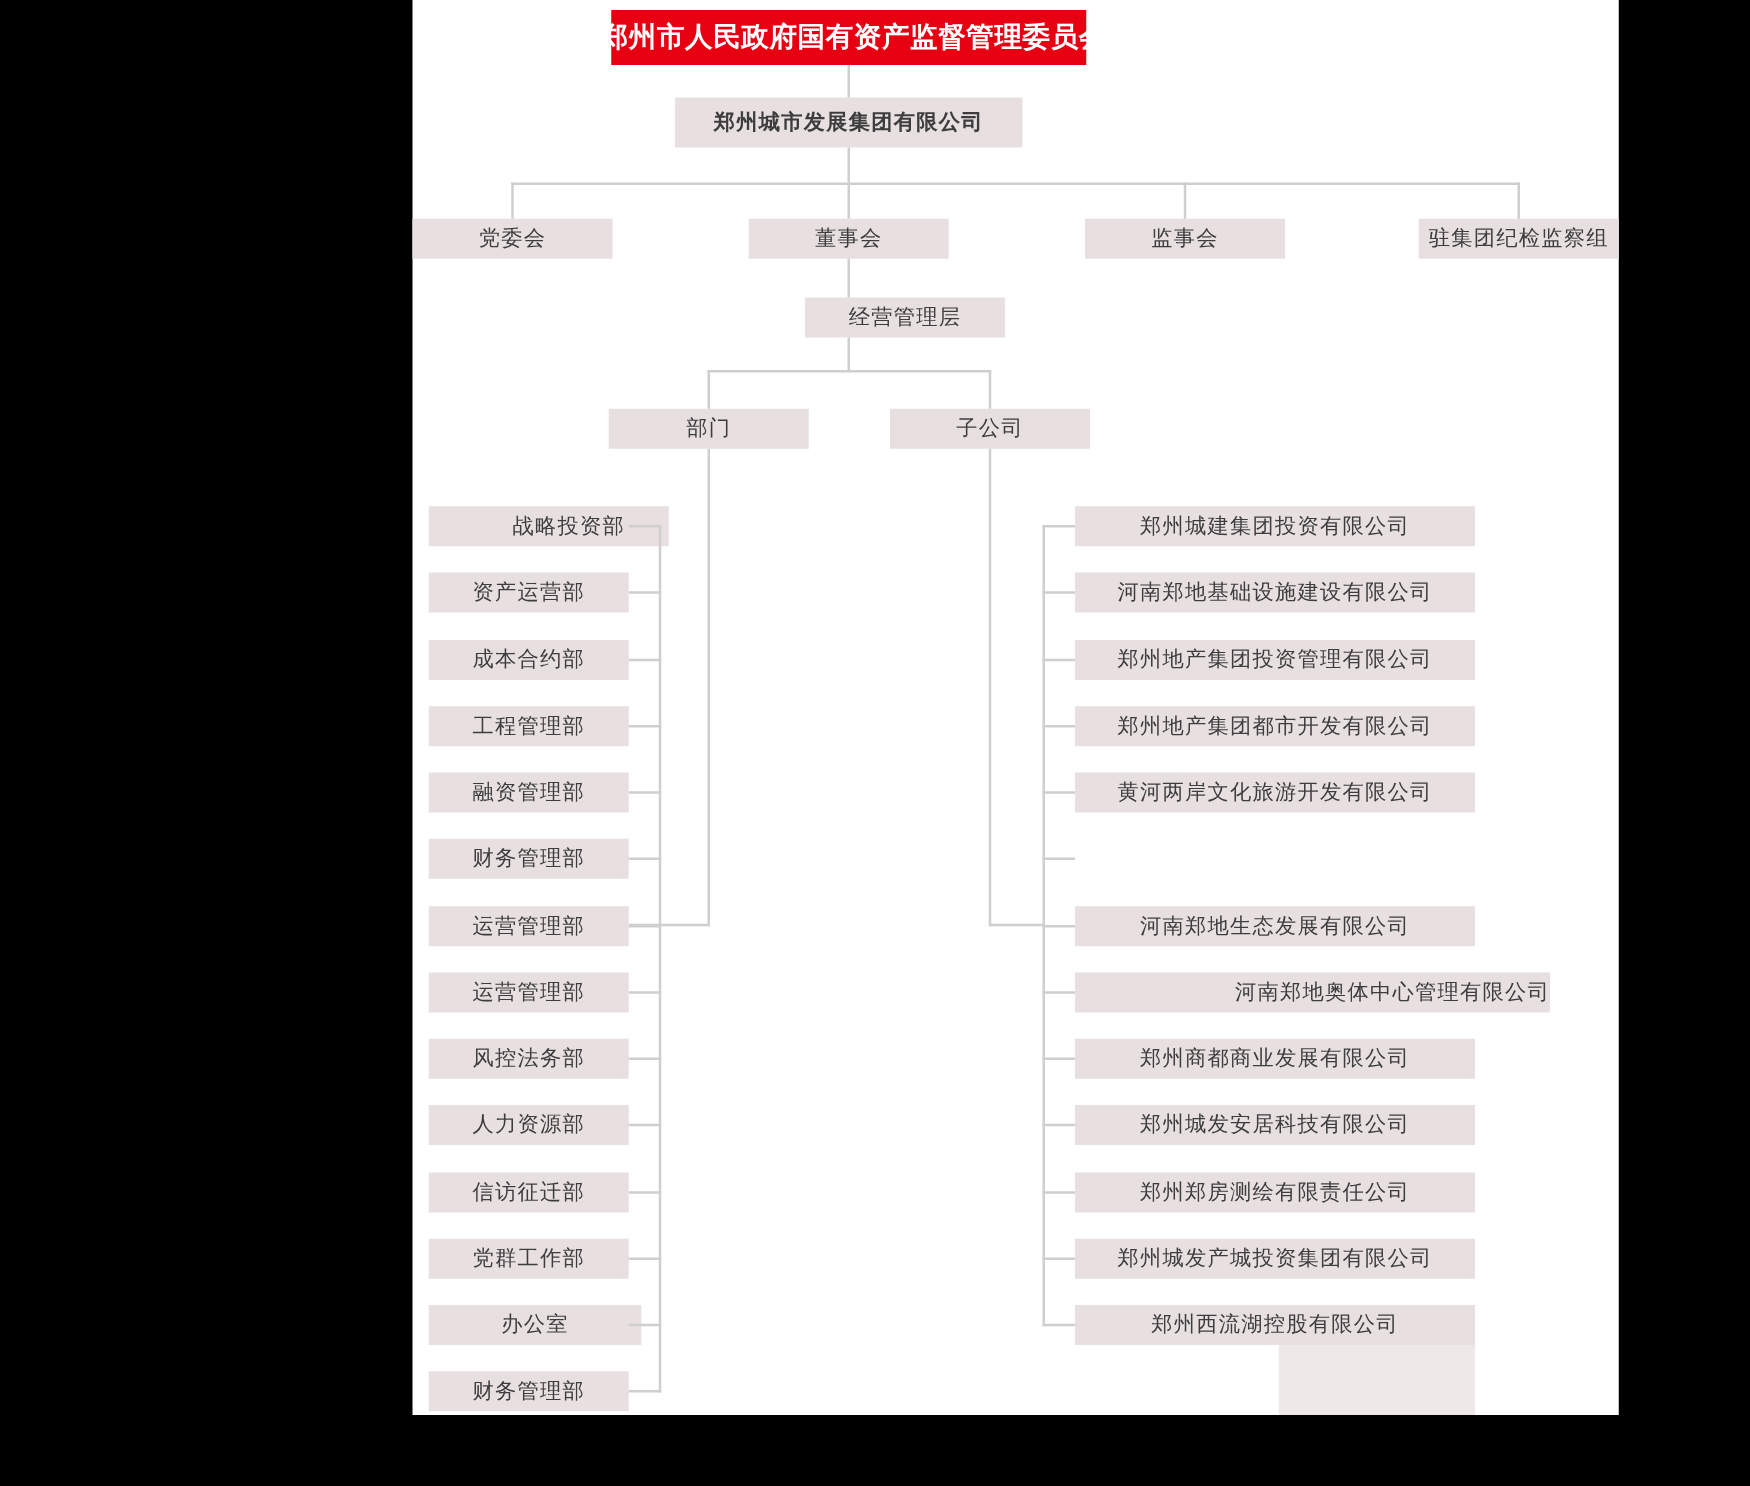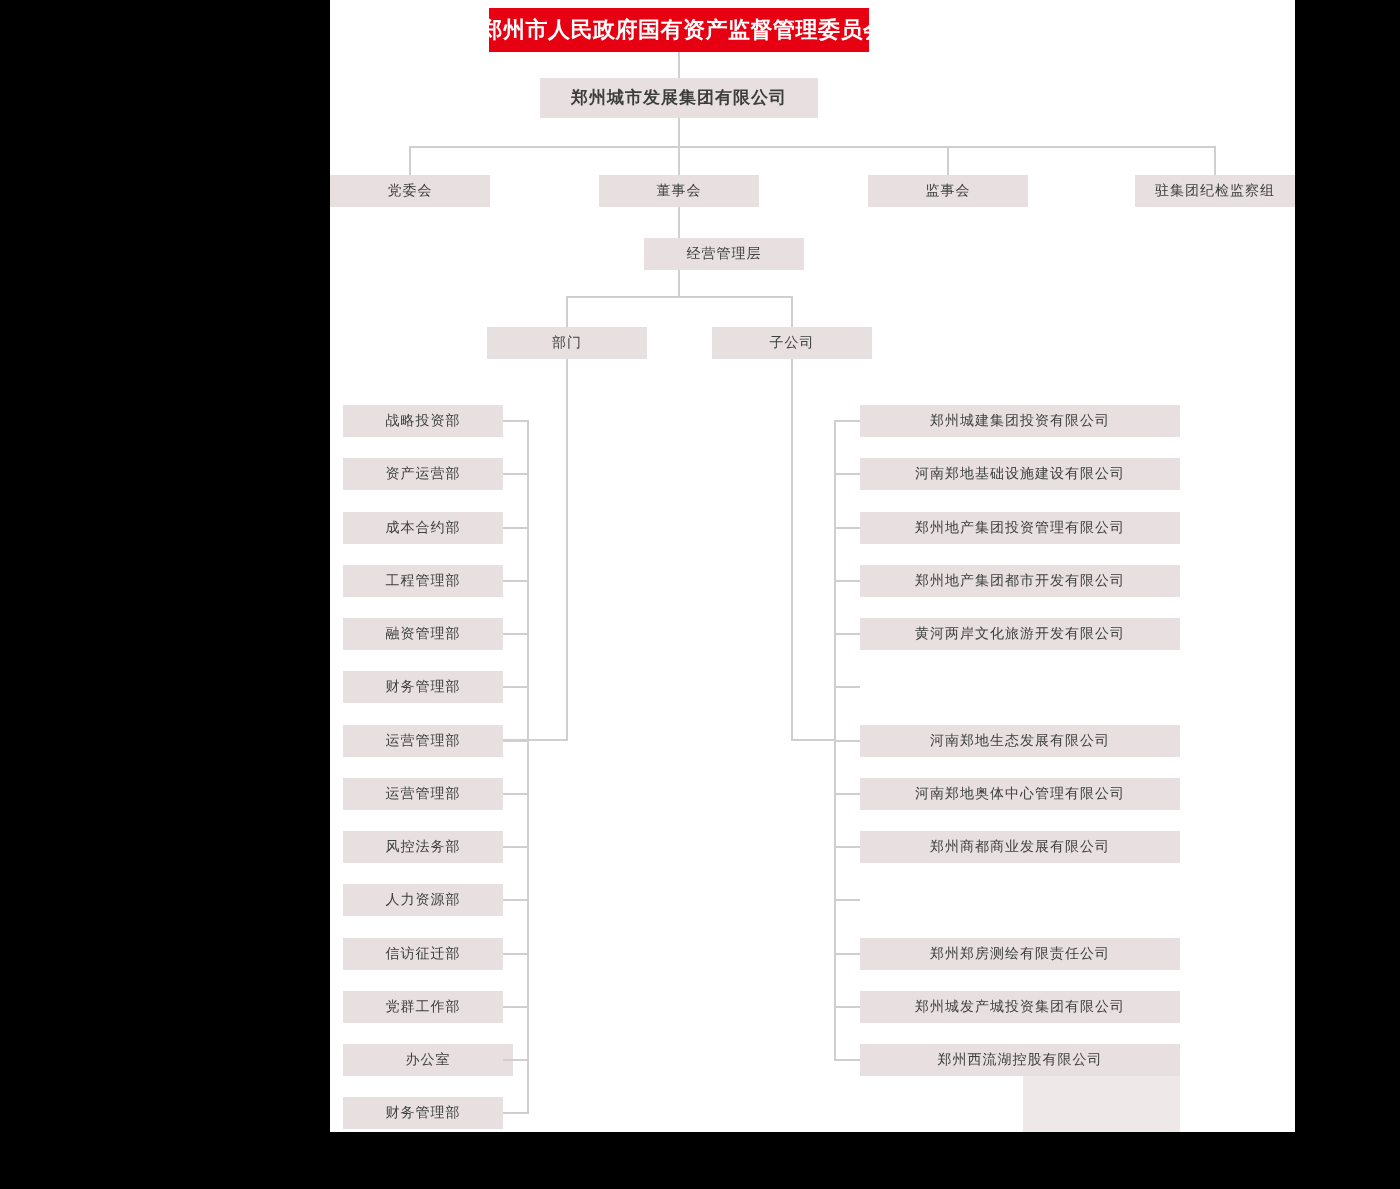--- a/index.html
+++ b/index.html
@@ -8,21 +8,21 @@
     background:#000;
     font-family:"Liberation Serif","DejaVu Serif",serif;
   }
   #chart{
     position:absolute;left:330px;top:0;width:965px;height:1132px;
     background:#fff;
   }
   .node{
     position:absolute;height:32px;line-height:32px;text-align:center;
     background:var(--box-bg,#e8e0e0);color:var(--box-text,#3d3d3d);
-    font-size:14px;letter-spacing:1px;white-space:nowrap;
+    font-size:17px;letter-spacing:1px;white-space:nowrap;
   }
   .node.group-title{
     height:40px;line-height:40px;font-weight:bold;font-size:17px;
   }
   .banner{
     position:absolute;height:44px;display:flex;align-items:center;justify-content:center;gap:8px;
     background:var(--banner-bg,#e60012);color:var(--banner-text,#ffffff);
     font-weight:bold;font-size:22px;letter-spacing:0.5px;white-space:nowrap;
   }
   .vline,.hline{position:absolute;background:var(--line,#cfcfcf);}
@@ -70,21 +70,21 @@
   <div class="hline" style="left:236px;top:296px;width:227px;"></div>
   <div class="vline" style="left:236px;top:296px;height:31px;"></div>
   <div class="vline" style="left:461px;top:296px;height:31px;"></div>
   <div class="vline" style="left:236px;top:359px;height:382px;"></div>
   <div class="hline" style="left:173px;top:739px;width:65px;"></div>
   <div class="vline" style="left:461px;top:359px;height:382px;"></div>
   <div class="hline" style="left:461px;top:739px;width:45px;"></div>
 
   <div class="ghost-box" style="left:693px;top:1076px;width:157px;height:56px;"></div>
 
-<div class="node" style="left: 13px; top: 405px; width: 160px;">战略投资部</div>
+<div class="node" style="left: 13px; top: 405px; width: 160px; padding-left: 32px;">战略投资部</div>
     <div class="hline" style="left: 173px; top: 420px; width: 26px;"></div>
     <div class="node" style="left: 13px; top: 458.25px; width: 160px;">资产运营部</div>
     <div class="hline" style="left: 173px; top: 473.25px; width: 26px;"></div>
     <div class="node" style="left: 13px; top: 511.5px; width: 160px;">成本合约部</div>
     <div class="hline" style="left: 173px; top: 526.5px; width: 26px;"></div>
     <div class="node" style="left: 13px; top: 564.75px; width: 160px;">工程管理部</div>
     <div class="hline" style="left: 173px; top: 579.75px; width: 26px;"></div>
     <div class="node" style="left: 13px; top: 618px; width: 160px;">融资管理部</div>
     <div class="hline" style="left: 173px; top: 633px; width: 26px;"></div>
     <div class="node" style="left: 13px; top: 671.25px; width: 160px;">财务管理部</div>
@@ -112,24 +112,25 @@
     <div class="hline" style="left: 504px; top: 473.25px; width: 26px;"></div>
     <div class="node" style="left: 530px; top: 511.5px; width: 320px;">郑州地产集团投资管理有限公司</div>
     <div class="hline" style="left: 504px; top: 526.5px; width: 26px;"></div>
     <div class="node" style="left: 530px; top: 564.75px; width: 320px;">郑州地产集团都市开发有限公司</div>
     <div class="hline" style="left: 504px; top: 579.75px; width: 26px;"></div>
     <div class="node" style="left: 530px; top: 618px; width: 320px;">黄河两岸文化旅游开发有限公司</div>
     <div class="hline" style="left: 504px; top: 633px; width: 26px;"></div>
     <div class="hline" style="left: 504px; top: 686.25px; width: 26px;"></div>
     <div class="node" style="left: 530px; top: 724.5px; width: 320px;">河南郑地生态发展有限公司</div>
     <div class="hline" style="left: 504px; top: 739.5px; width: 26px;"></div>
-    <div class="node" style="left: 530px; top: 777.75px; width: 320px;">河南郑地奥体中心管理有限公司</div>
+    <div class="node" style="left: 530px; top: 777.75px; width: 380px; text-align: right;">河南郑地奥体中心管理有限公司</div>
     <div class="hline" style="left: 504px; top: 792.75px; width: 26px;"></div>
     <div class="node" style="left: 530px; top: 831px; width: 320px;">郑州商都商业发展有限公司</div>
     <div class="hline" style="left: 504px; top: 846px; width: 26px;"></div>
+    <div class="node" style="left: 530px; top: 884.25px; width: 320px;">郑州城发安居科技有限公司</div>
     <div class="hline" style="left: 504px; top: 899.25px; width: 26px;"></div>
     <div class="node" style="left: 530px; top: 937.5px; width: 320px;">郑州郑房测绘有限责任公司</div>
     <div class="hline" style="left: 504px; top: 952.5px; width: 26px;"></div>
     <div class="node" style="left: 530px; top: 990.75px; width: 320px;">郑州城发产城投资集团有限公司</div>
     <div class="hline" style="left: 504px; top: 1005.75px; width: 26px;"></div>
     <div class="node" style="left: 530px; top: 1044px; width: 320px;">郑州西流湖控股有限公司</div>
     <div class="hline" style="left: 504px; top: 1059px; width: 26px;"></div>
     <div class="vline" style="left: 504px; top: 420px; height: 641px;"></div>
   </div>
 

